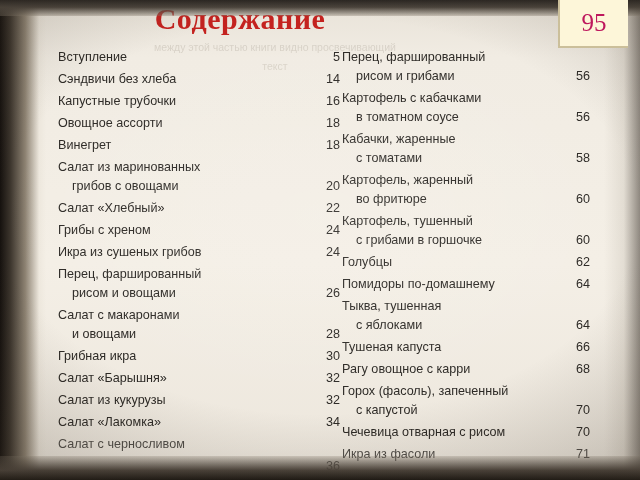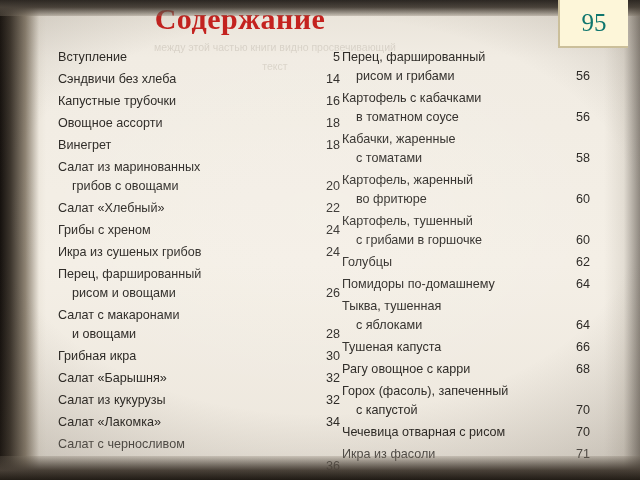--- a/index.html
+++ b/index.html
@@ -84,21 +84,21 @@
     border-left: 2px solid #cbbf9a;
     border-bottom: 2px solid #cbbf9a;
     display: flex;
     align-items: center;
     justify-content: center;
     z-index: 8;
   }
   .page-num {
     font-family: "Liberation Serif", serif;
     font-size: 25px;
-    color: #0f766e;
+    color: #be185d;
   }
 
   
   .ghost {
     position: absolute;
     left: 150px;
     top: 38px;
     width: 250px;
     z-index: 1;
     opacity: 0.20;

